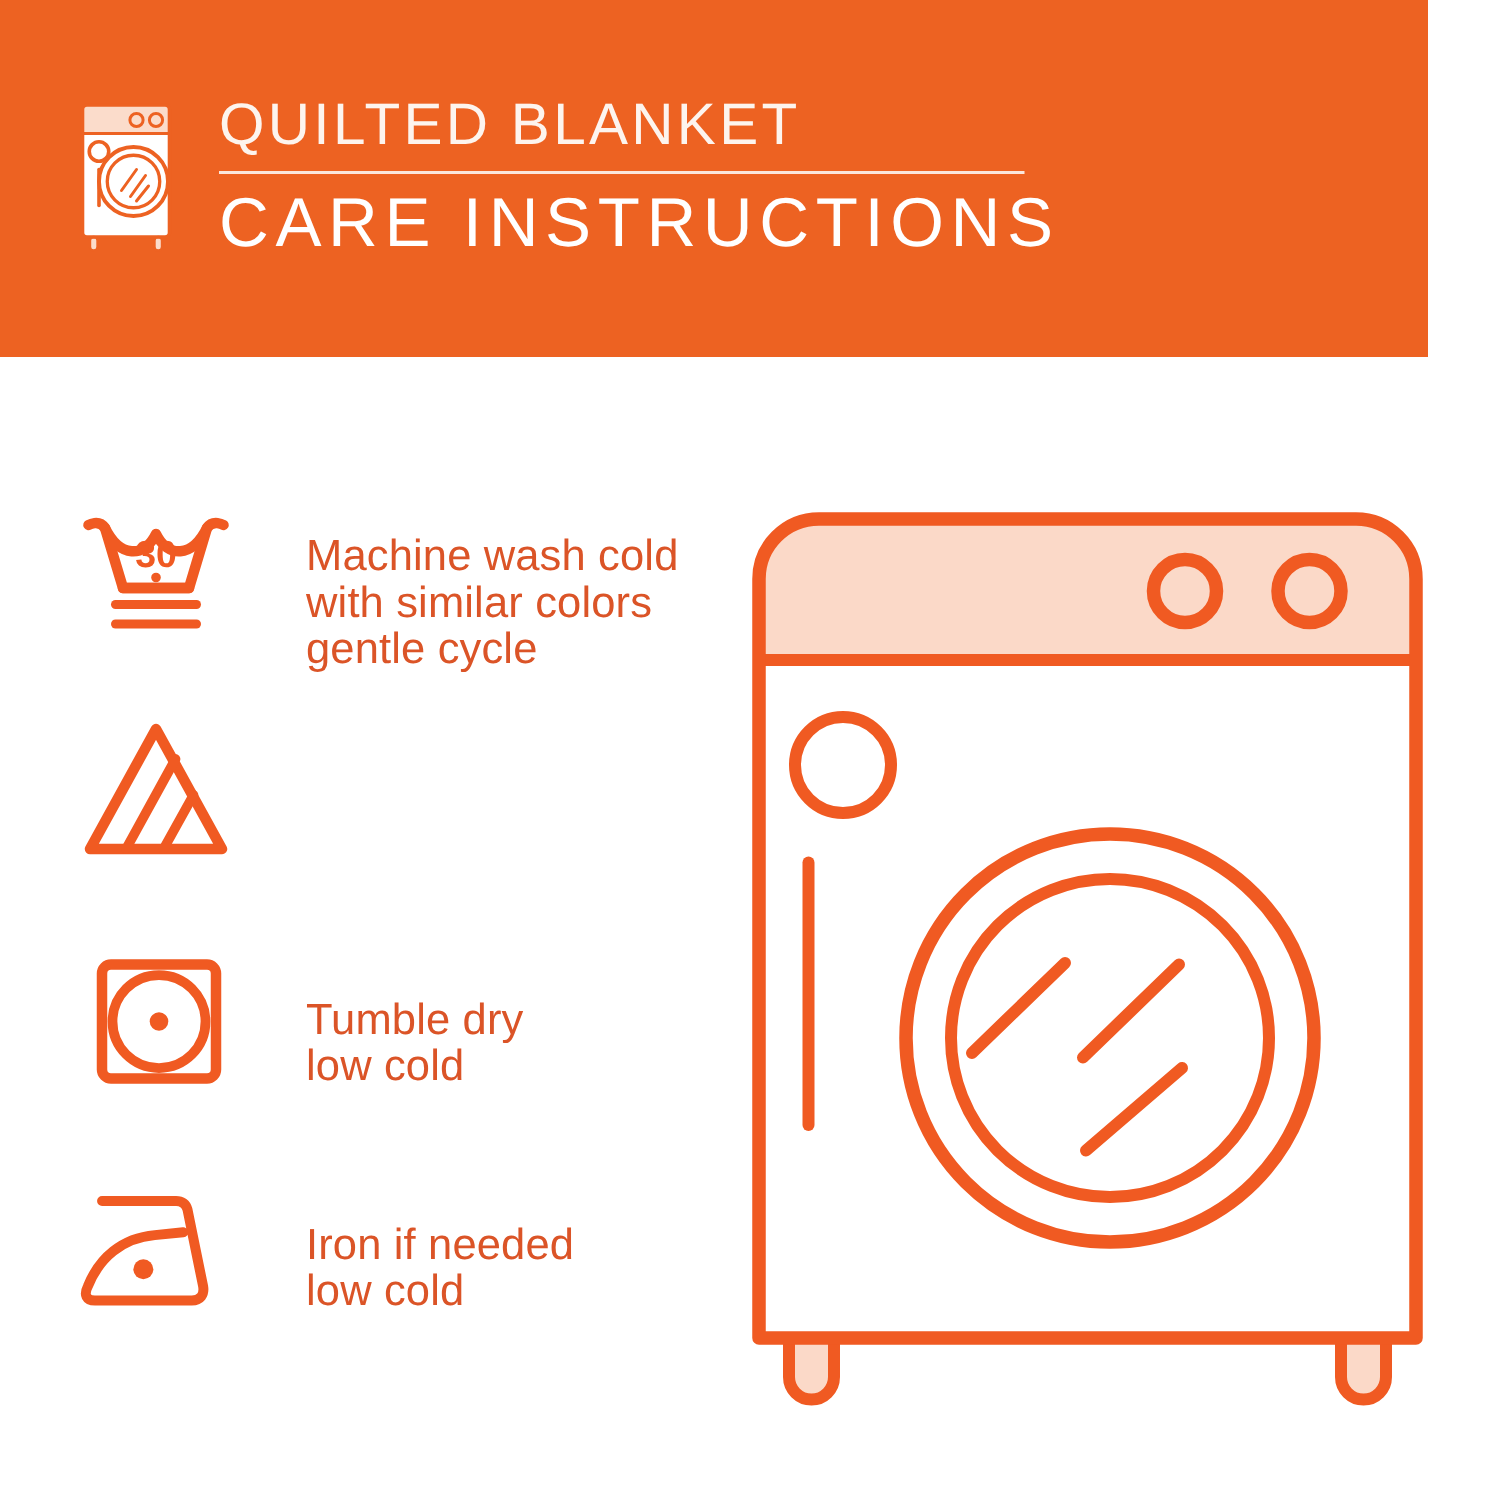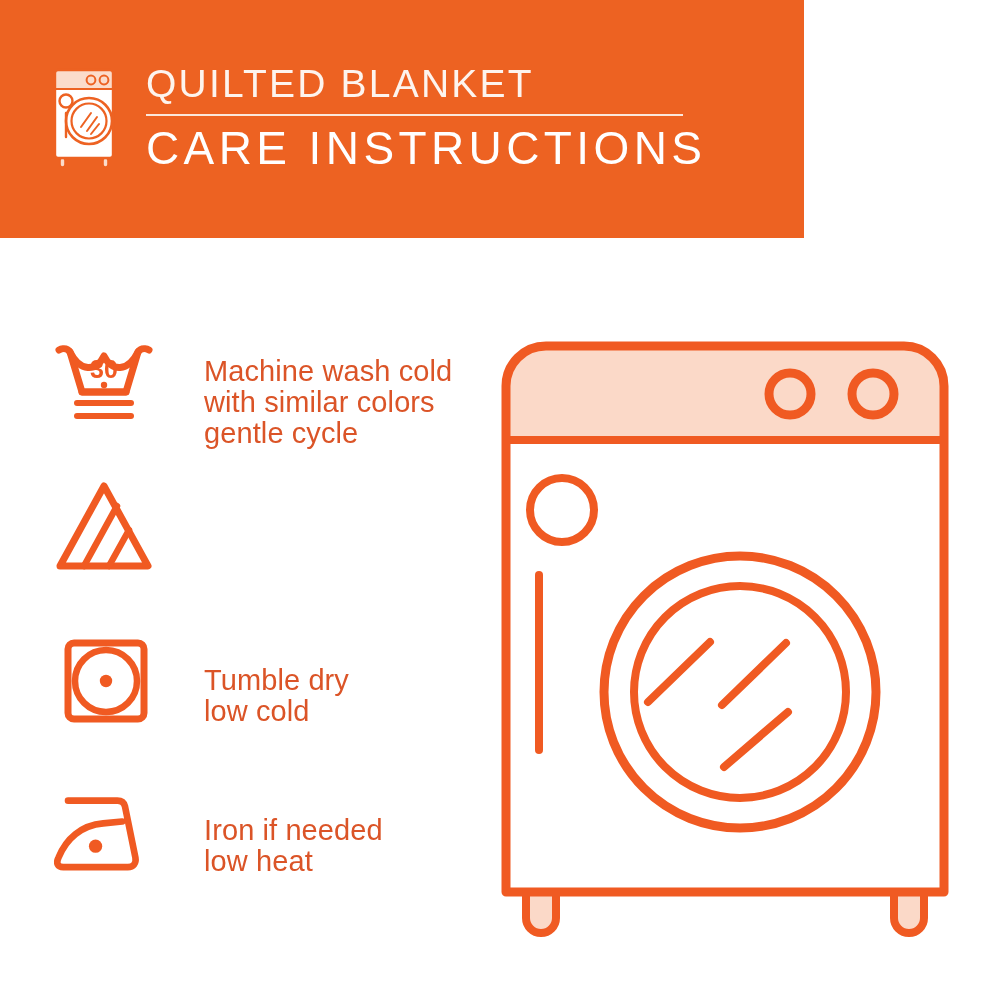--- a/index.html
+++ b/index.html
@@ -16,21 +16,21 @@
     height: 1000px;
     background: #ffffff;
     overflow: hidden;
   }
 
   
   #header-band {
     position: absolute;
     left: 0;
     top: 0;
-    width: 804px;
+    width: 952px;
     height: 238px;
     background: #ED6222;
   }
   #header-inner {
     position: absolute;
     left: 44px;
     top: 62px;
     display: flex;
     align-items: center;
   }
@@ -211,21 +211,21 @@
 
     <div class="instr-row" id="row-iron">
       <div class="instr-icon">
         <svg viewBox="0 0 118 96" width="118" height="96" xmlns="http://www.w3.org/2000/svg">
           <path d="M19 16 L71 16 C75 16 78 18 79 22 L90 76 C91 82 88 86 82 86 L14 86
                    C8 86 6 82 9 76 C17 56 33 42 56 40 L76 38" fill="none" stroke="#F05A22" stroke-width="7" stroke-linecap="round" stroke-linejoin="round"></path>
           <circle cx="48" cy="64" r="7" fill="#F05A22"></circle>
         </svg>
       </div>
       <div class="instr-text">Iron if needed
-low heat</div>
+low cold</div>
     </div>
 
   </div>
 
   <div id="machine-illustration">
     <svg viewBox="0 0 470 610" width="470" height="610" xmlns="http://www.w3.org/2000/svg">
 
       <path d="M16 56 a40 40 0 0 1 40 -40 h358 a40 40 0 0 1 40 40 v506 h-438 z" fill="#FFFFFF"></path>
 
       <path d="M16 56 a40 40 0 0 1 40 -40 h358 a40 40 0 0 1 40 40 v54 h-438 z" fill="#FBD9C8"></path>

